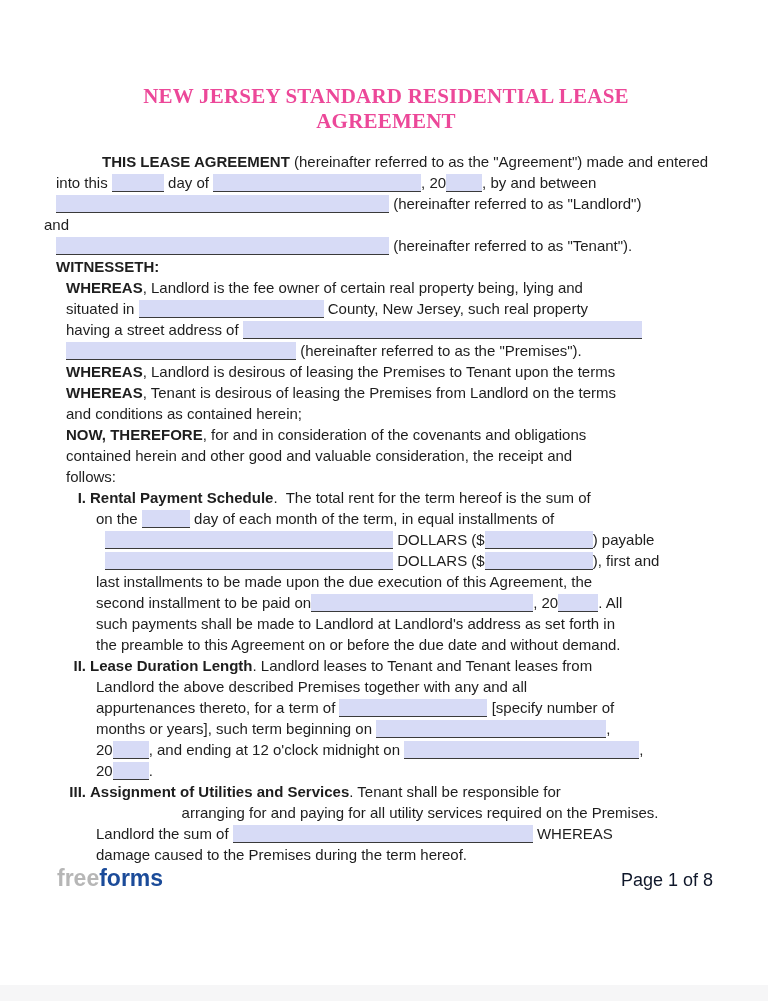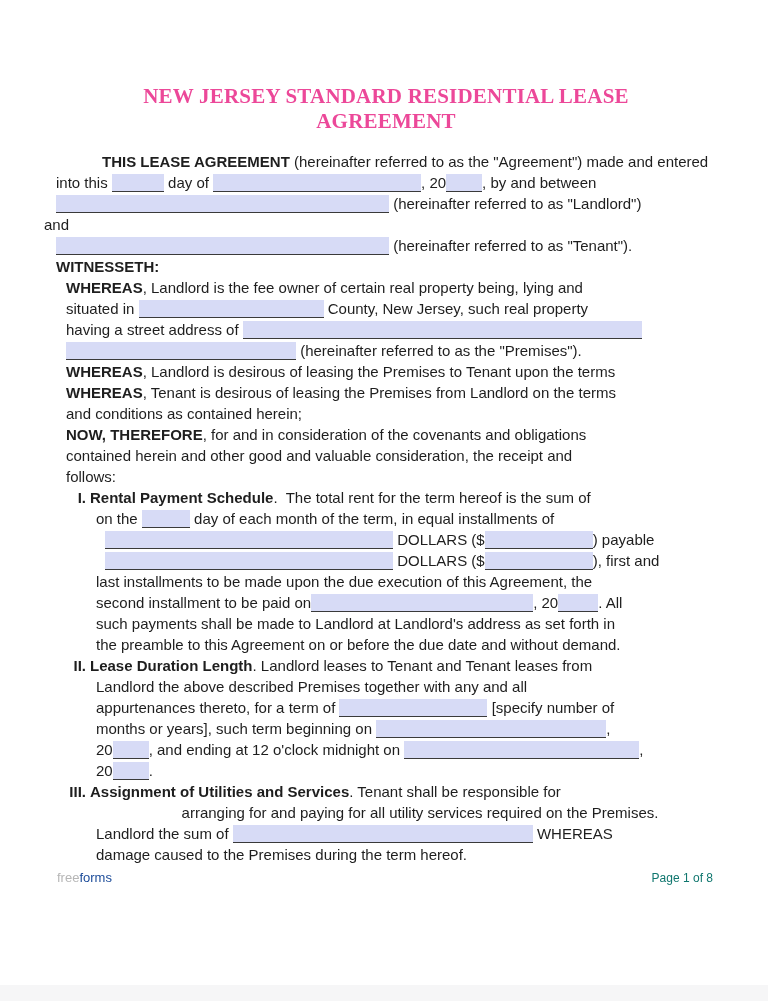--- a/index.html
+++ b/index.html
@@ -55,24 +55,24 @@
     border-bottom: 1px solid #3a3a3a;
     vertical-align: -4px;
   }
 
   .footer {
     display: flex;
     justify-content: space-between;
     align-items: baseline;
     padding: 2px 55px 0 57px;
   }
-  .logo { font-size: 13px; font-weight: normal; line-height: 22px; }
+  .logo { font-size: 23px; font-weight: bold; line-height: 22px; }
   .logo .free  { color: #b6b6b6; }
   .logo .forms { color: #1b4b99; }
-  .page-num { font-size: 12px; color: #0f766e; }
+  .page-num { font-size: 18px; color: #0f172a; }
 
   .bottom-strip {
     position: absolute;
     left: 0; right: 0; bottom: 0;
     height: 16px;
     background: #f6f6f7;
   }
 </style>
 </head>
 <body>

